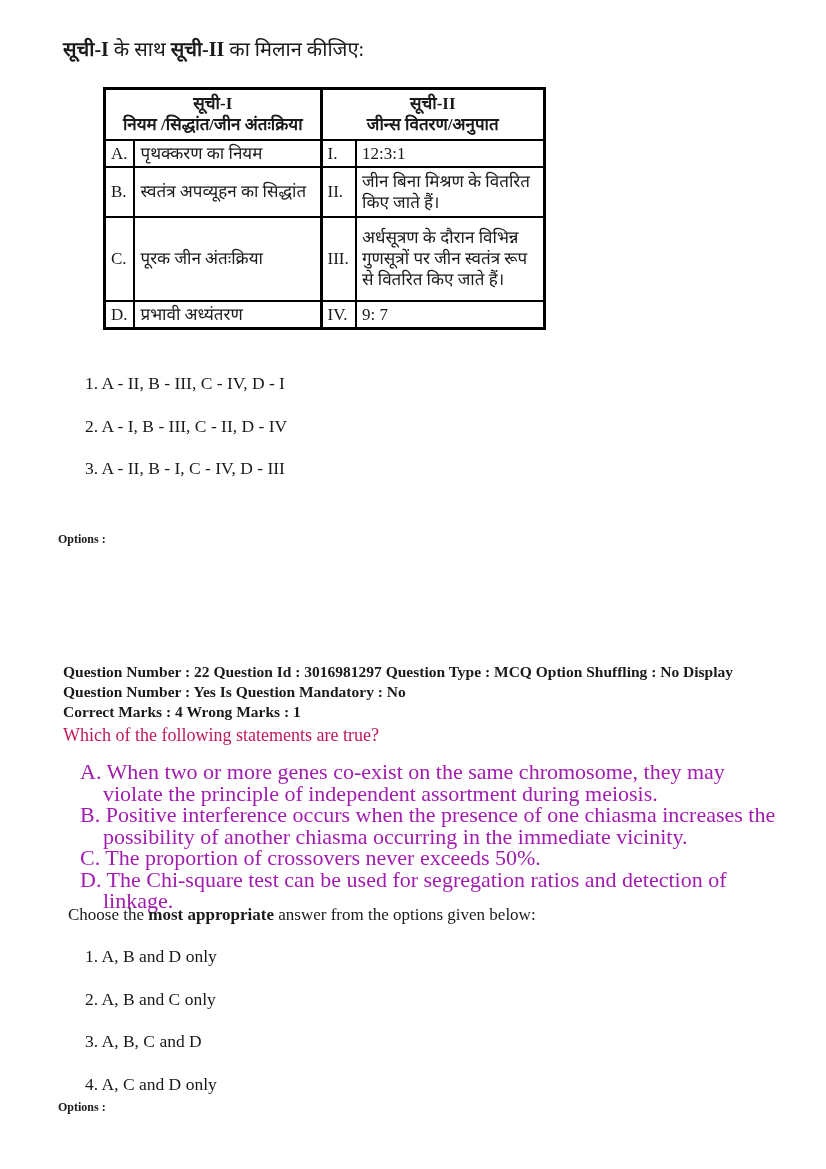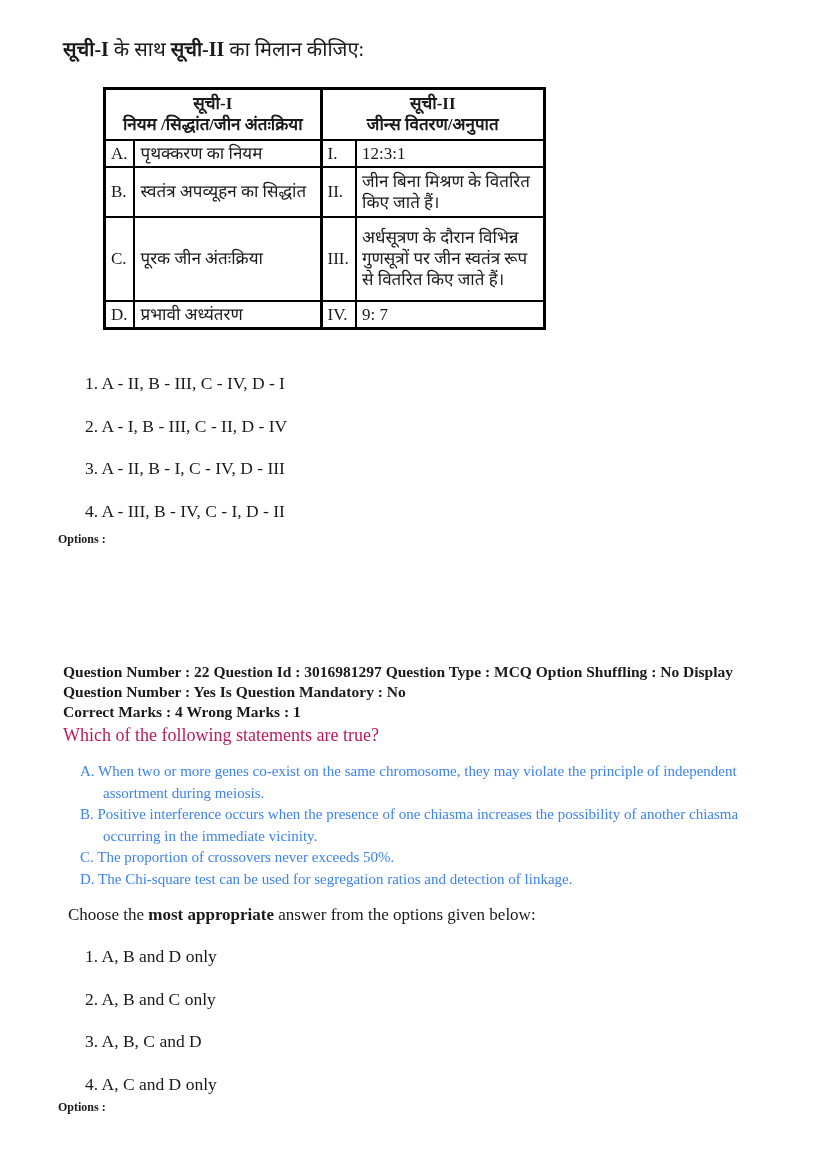--- a/index.html
+++ b/index.html
@@ -70,21 +70,21 @@
     margin-top:1px;
   }
   .question-text {
     display:block; margin-top:2px;
     font-weight:normal; font-size:18px; color:#be185d; line-height:22px;
   }
 
   .statements {
     position:absolute; left:80px; top:761px;
     width:700px; list-style:none;
-    font-size:15px; line-height:21.5px; color:#3b82f6;
+    font-size:22px; line-height:21.5px; color:#a21caf;
   }
   .statements li { padding-left:23px; text-indent:-23px; }
   .statements .stmt-label { display:inline; }
 
   .choose-line {
     position:absolute; left:68px; top:905px;
     font-size:17px;
   }
 
   .english-options {
@@ -143,21 +143,20 @@
         <td class="col-value">9: 7</td>
       </tr>
     </tbody>
   </table>
 
 
   <ul class="hindi-options">
     <li>1. A - II, B - III, C - IV, D - I</li>
     <li>2. A - I, B - III, C - II, D - IV</li>
     <li>3. A - II, B - I, C - IV, D - III</li>
-    <li>4. A - III, B - IV, C - I, D - II</li>
   </ul>
 
   <div class="options-block-1">
     <div class="options-label">Options :</div>
   </div>
 
   <div class="meta-block">
     <span>Question Number : 22 Question Id : 3016981297 Question Type : MCQ Option Shuffling : No Display Question Number : Yes Is Question Mandatory : No</span>
     <span class="marks-line">Correct Marks : 4 Wrong Marks : 1</span>
     <span class="question-text">Which of the following statements are true?</span>

